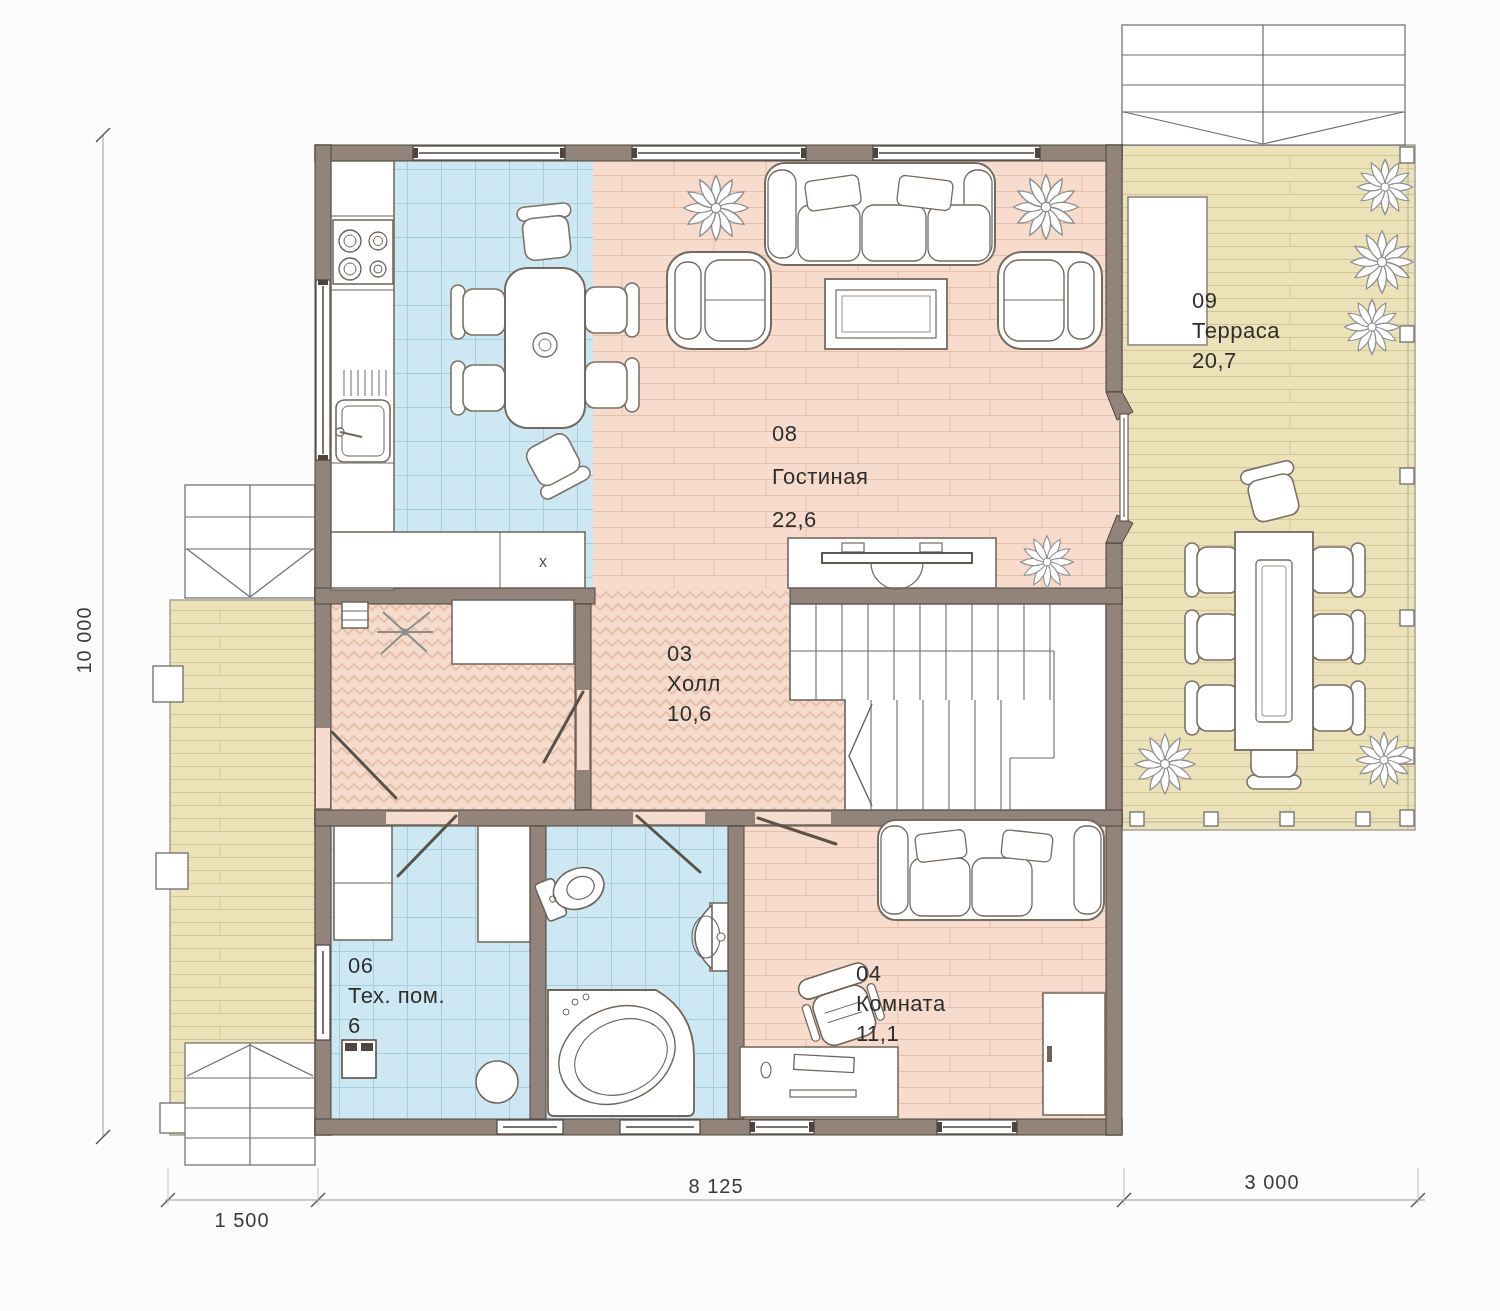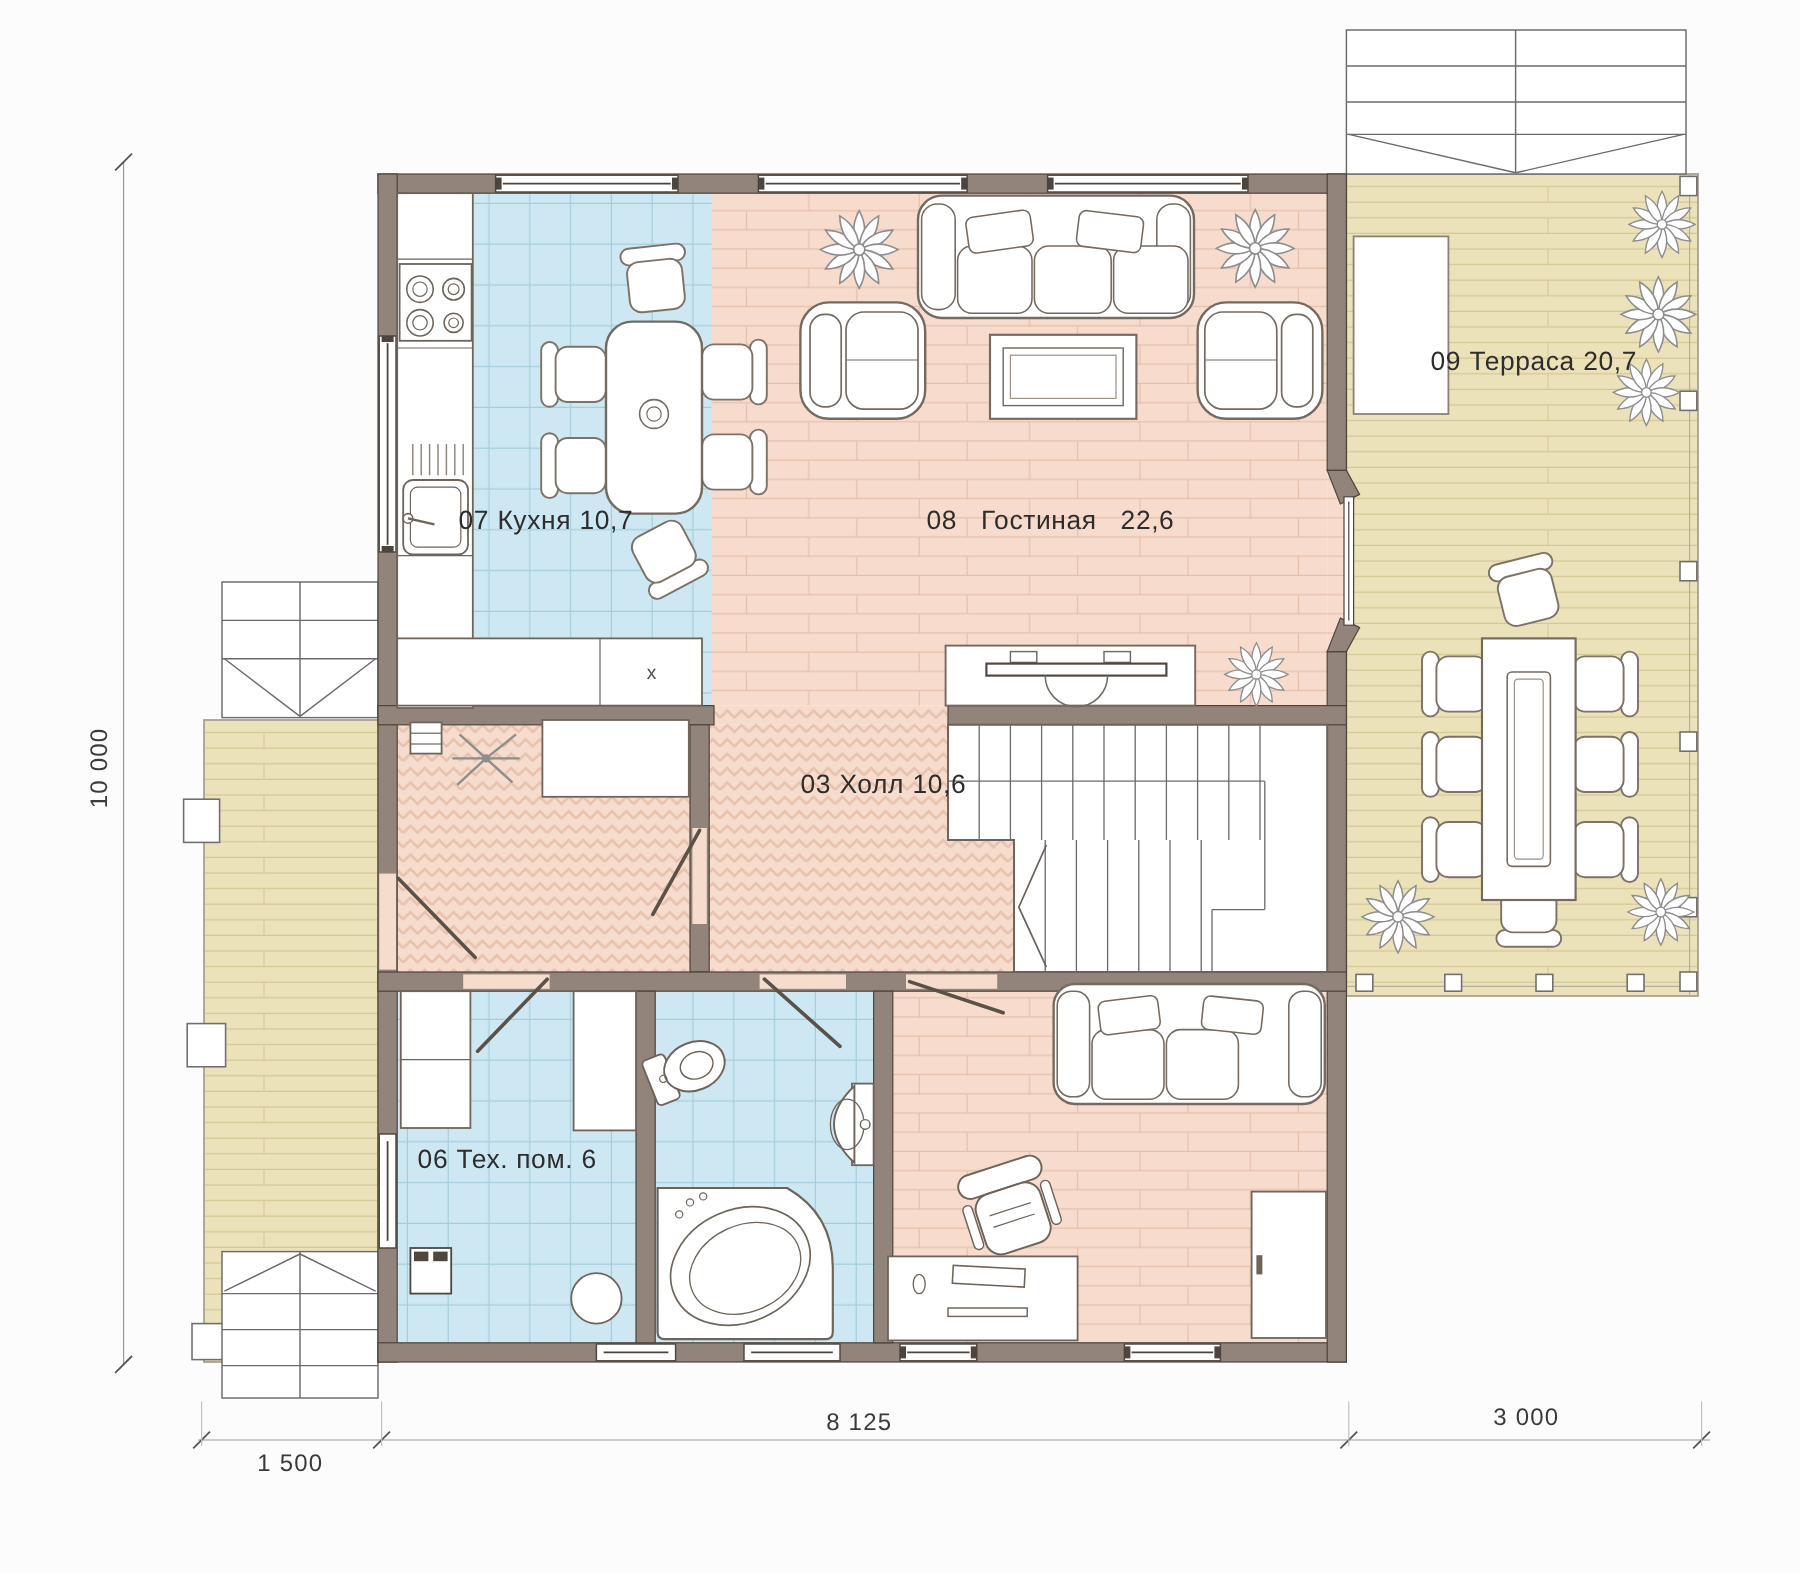--- a/index.html
+++ b/index.html
@@ -1,19 +1,19 @@
 <!DOCTYPE html>
 <html><head>
 <meta charset="utf-8">
 <style>
   html,body{margin:0;padding:0;background:#ffffff;}
   #plan{position:relative;width:1500px;height:1311px;background:#fcfcfc;overflow:hidden;
         font-family:"Liberation Sans", sans-serif;}
   #plan svg{position:absolute;left:0;top:0;}
-  .rlabel{position:absolute;display:flex;flex-direction:row;align-items:flex-start;gap:7px;
+  .rlabel{position:absolute;display:flex;flex-direction:column;align-items:flex-start;gap:7px;
           width:180px;transform:translateX(-50%);text-align:center;
           font-size:22px;line-height:1.05;color:#2d2d2d;letter-spacing:0.5px;}
   .rlabel span{white-space:nowrap;}
   .dim{position:absolute;font-size:20px;color:#3a3a3a;letter-spacing:1px;transform:translate(-50%,-50%);white-space:nowrap;}
   .dim-vert{transform:translate(-50%,-50%) rotate(-90deg);}
   .marker-x{position:absolute;font-size:16px;color:#4f4f4f;transform:translate(-50%,-50%);}
 </style>
 </head>
 <body>
 
@@ -457,29 +457,29 @@
     <line x1="1124" y1="1168" x2="1124" y2="1205" stroke="#c0c0c0" stroke-width="1"></line>
     <line x1="1418" y1="1168" x2="1418" y2="1205" stroke="#c0c0c0" stroke-width="1"></line>
   </g>
 </svg>
 
   <div class="rlabel" style="left:757px;top:642px;">
     <span>03</span>
     <span>Холл</span>
     <span>10,6</span>
   </div>
+  <div class="rlabel" style="left:946px;top:962px;">
+    <span>04</span>
+    <span>Комната</span>
+    <span>11,1</span>
+  </div>
   <div class="rlabel" style="left:438px;top:954px;">
     <span>06</span>
     <span>Тех. пом.</span>
     <span>6</span>
-  </div>
-  <div class="rlabel" style="left:472px;top:422px;">
-    <span>07</span>
-    <span>Кухня</span>
-    <span>10,7</span>
   </div>
   <div class="rlabel" style="left:862px;top:422px;gap:20px;">
     <span>08</span>
     <span>Гостиная</span>
     <span>22,6</span>
   </div>
   <div class="rlabel" style="left:1282px;top:289px;">
     <span>09</span>
     <span>Терраса</span>
     <span>20,7</span>

